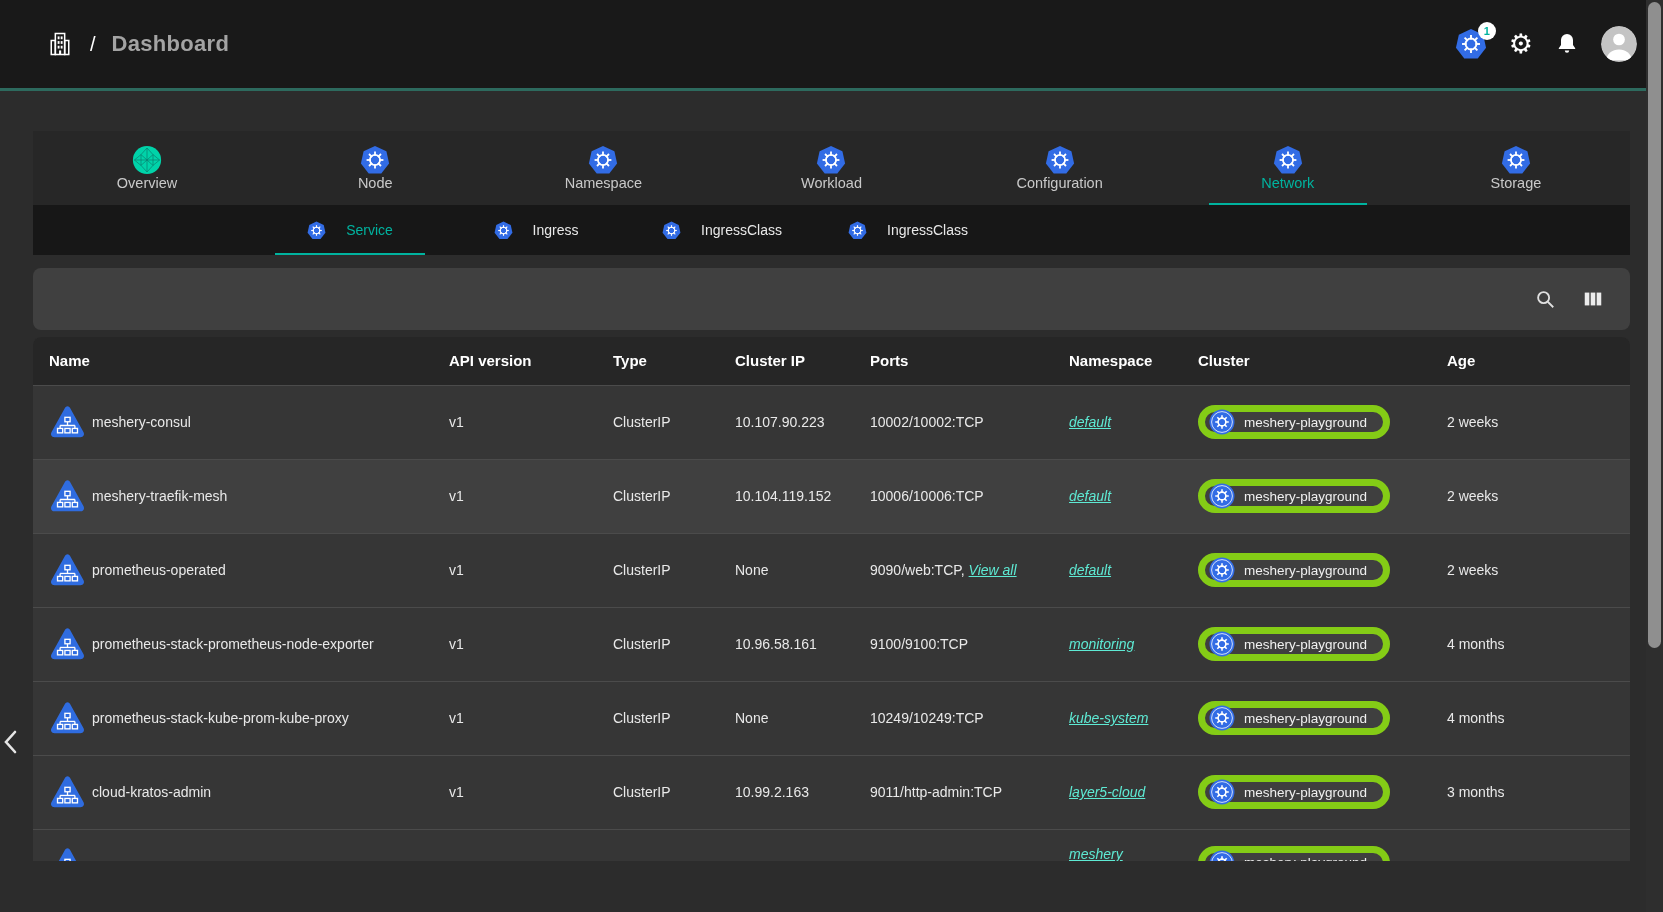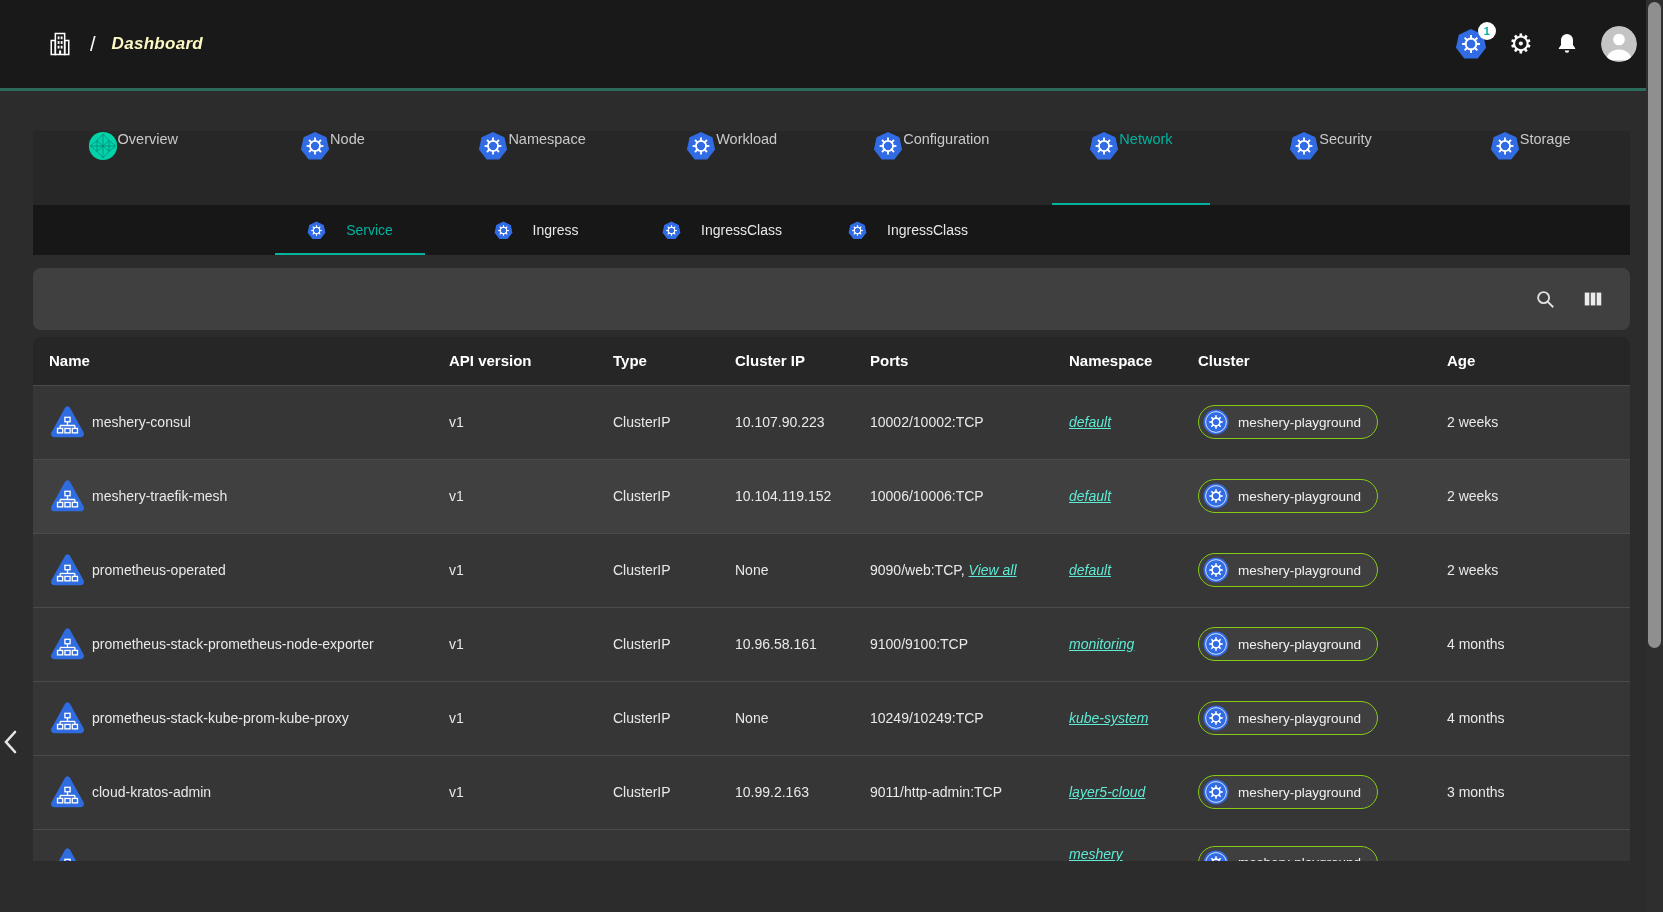--- a/index.html
+++ b/index.html
@@ -5,37 +5,37 @@
   * { margin:0; padding:0; box-sizing:border-box; }
   html,body { width:1663px; height:912px; overflow:hidden; background:#2c2c2c;
               font-family:"Liberation Sans", sans-serif; }
 
   
   .header { height:91px; background:#191919; border-bottom:3px solid #2d6a5e;
             display:flex; align-items:center; padding:0 26px 0 46px; }
   .header-left { display:flex; align-items:center; gap:16px; flex:1; }
   .building-icon svg { width:28px; height:28px; display:block; }
   .crumb-sep { color:#ffffff; font-size:20px; }
-  .page-title { color:#fef9c3; font-size:17px; font-weight:bold; letter-spacing:.3px;font-style:italic; }
+  .page-title { color:#a3a3a3; font-size:22px; font-weight:bold; letter-spacing:.3px; }
   .header-right { display:flex; align-items:center; gap:22px; }
   .ctx-wrap { position:relative; width:32px; height:32px; }
   .ctx-wrap svg { width:32px; height:32px; display:block; }
   .badge { position:absolute; top:-6px; right:-9px; width:18px; height:18px;
            border-radius:50%; background:#ffffff; color:#00B39F; font-size:11px;
            font-weight:bold; display:flex; align-items:center; justify-content:center; }
   .gear { color:#ffffff; font-size:27px; line-height:1; }
   .bell svg { width:24px; height:24px; display:block; }
   .avatar { width:36px; height:36px; border-radius:50%; overflow:hidden; }
   .avatar svg { width:36px; height:36px; display:block; }
 
   
   .tabs-strip { margin:40px 33px 0; height:74px; background:#272727;
                 display:flex; align-items:stretch; }
-  .tab { flex:1; position:relative; display:flex; 
-         justify-content:center; cursor:pointer; }
+  .tab { flex:1; position:relative; display:flex; flex-direction:column;
+         align-items:center; justify-content:center; cursor:pointer; }
   .tab-icon svg { width:30px; height:30px; display:block; }
   .tab-label { color:#c9c9c9; font-size:14.5px; }
   .tab.selected .tab-label { color:#00B39F; }
   .tab.selected::after { content:""; position:absolute; bottom:0; left:50%;
          transform:translateX(-50%); width:158px; height:2px; background:#00B39F; }
 
   
   .subtabs-strip { margin:0 33px; height:50px; background:#171717;
                    display:flex; align-items:stretch; padding-left:224px; }
   .subtab { width:186px; position:relative; display:flex; align-items:center;
@@ -60,21 +60,21 @@
   th { color:#ffffff; font-size:15px; font-weight:bold; text-align:left; padding:0; }
   th:first-child, td:first-child { padding-left:16px; }
   tbody tr { height:74px; background:#363636; border-top:1px solid #4b4b4b; }
   tbody tr.hovered { background:#404040; }
   td { padding:0; color:#e9e9e9; font-size:14px; vertical-align:middle; }
   tr.partial td { vertical-align:top; padding-top:16px; }
   .name-wrap { display:flex; align-items:center; gap:6px; }
   .svc-icon svg { width:37px; height:37px; display:block; }
   .ns-link, .view-all { color:#5eead4; text-decoration:underline; cursor:pointer;font-style:italic; }
   .chip { display:inline-flex; align-items:center; gap:9px; height:34px;
-          border:1px solid #84cc16; border-radius:17px; background:#3f3f3f;
+          border:7px solid #84cc16; border-radius:17px; background:#3f3f3f;
           padding:0 16px 0 4px; cursor:pointer; }
   .chip-icon svg { width:26px; height:26px; display:block; }
   .chip-label { color:#f0f0f0; font-size:13.5px; }
 
   
   .drawer-toggle { position:fixed; left:2px; top:728px; cursor:pointer; }
   .drawer-toggle svg { width:18px; height:28px; display:block; }
   .scrollbar { position:fixed; right:0; top:0; width:17px; height:912px; background:#2e2e2e; }
   .scroll-thumb { position:absolute; left:2px; top:2px; width:13px; height:646px;
                   background:#8f8f8f; border-radius:7px; cursor:pointer; }
@@ -258,40 +258,20 @@
           <line x1="30" y1="30" x2="40" y2="40"></line>
             <line x1="70" y1="30" x2="60" y2="40"></line>
           <line x1="30" y1="70" x2="40" y2="60"></line>
             <line x1="70" y1="70" x2="60" y2="60"></line>
         </g>
       </svg>
     </span>
     <span class="tab-label">Network</span>
   </div>
 
-  <div class="tab">
-
-    <span class="tab-icon icon-k8s">
-      <svg viewBox="0 0 100 100">
-        <polygon points="50,3 88,21 97,62 71,95 29,95 3,62 12,21" fill="#326CE5"></polygon>
-        <g stroke="#ffffff" stroke-width="6" fill="none">
-          <circle cx="50" cy="50" r="17"></circle>
-          <line x1="50" y1="22" x2="50" y2="36"></line>
-            <line x1="50" y1="64" x2="50" y2="78"></line>
-          <line x1="22" y1="50" x2="36" y2="50"></line>
-            <line x1="64" y1="50" x2="78" y2="50"></line>
-          <line x1="30" y1="30" x2="40" y2="40"></line>
-            <line x1="70" y1="30" x2="60" y2="40"></line>
-          <line x1="30" y1="70" x2="40" y2="60"></line>
-            <line x1="70" y1="70" x2="60" y2="60"></line>
-        </g>
-      </svg>
-    </span>
-    <span class="tab-label">Security</span>
-  </div>
 
   <div class="tab">
 
     <span class="tab-icon icon-k8s">
       <svg viewBox="0 0 100 100">
         <polygon points="50,3 88,21 97,62 71,95 29,95 3,62 12,21" fill="#326CE5"></polygon>
         <g stroke="#ffffff" stroke-width="6" fill="none">
           <circle cx="50" cy="50" r="17"></circle>
           <line x1="50" y1="22" x2="50" y2="36"></line>
             <line x1="50" y1="64" x2="50" y2="78"></line>

